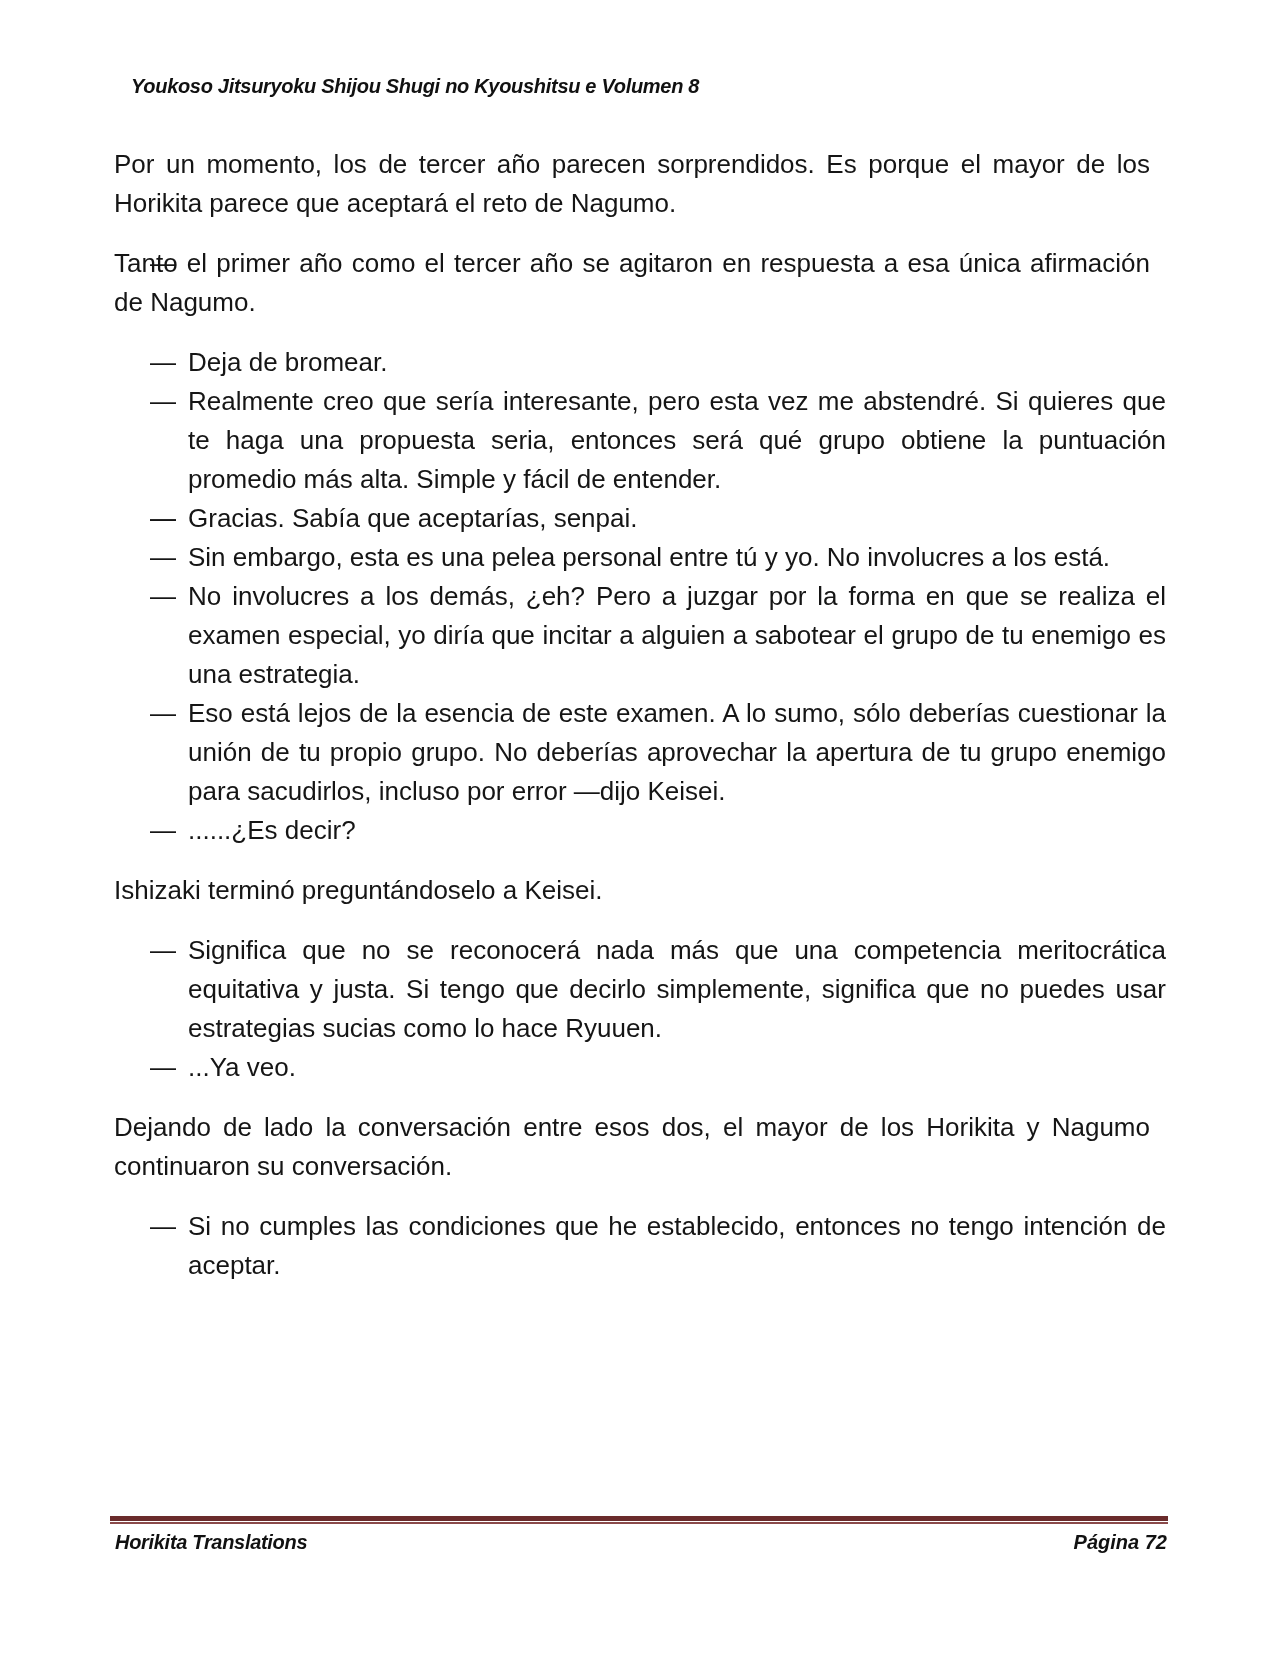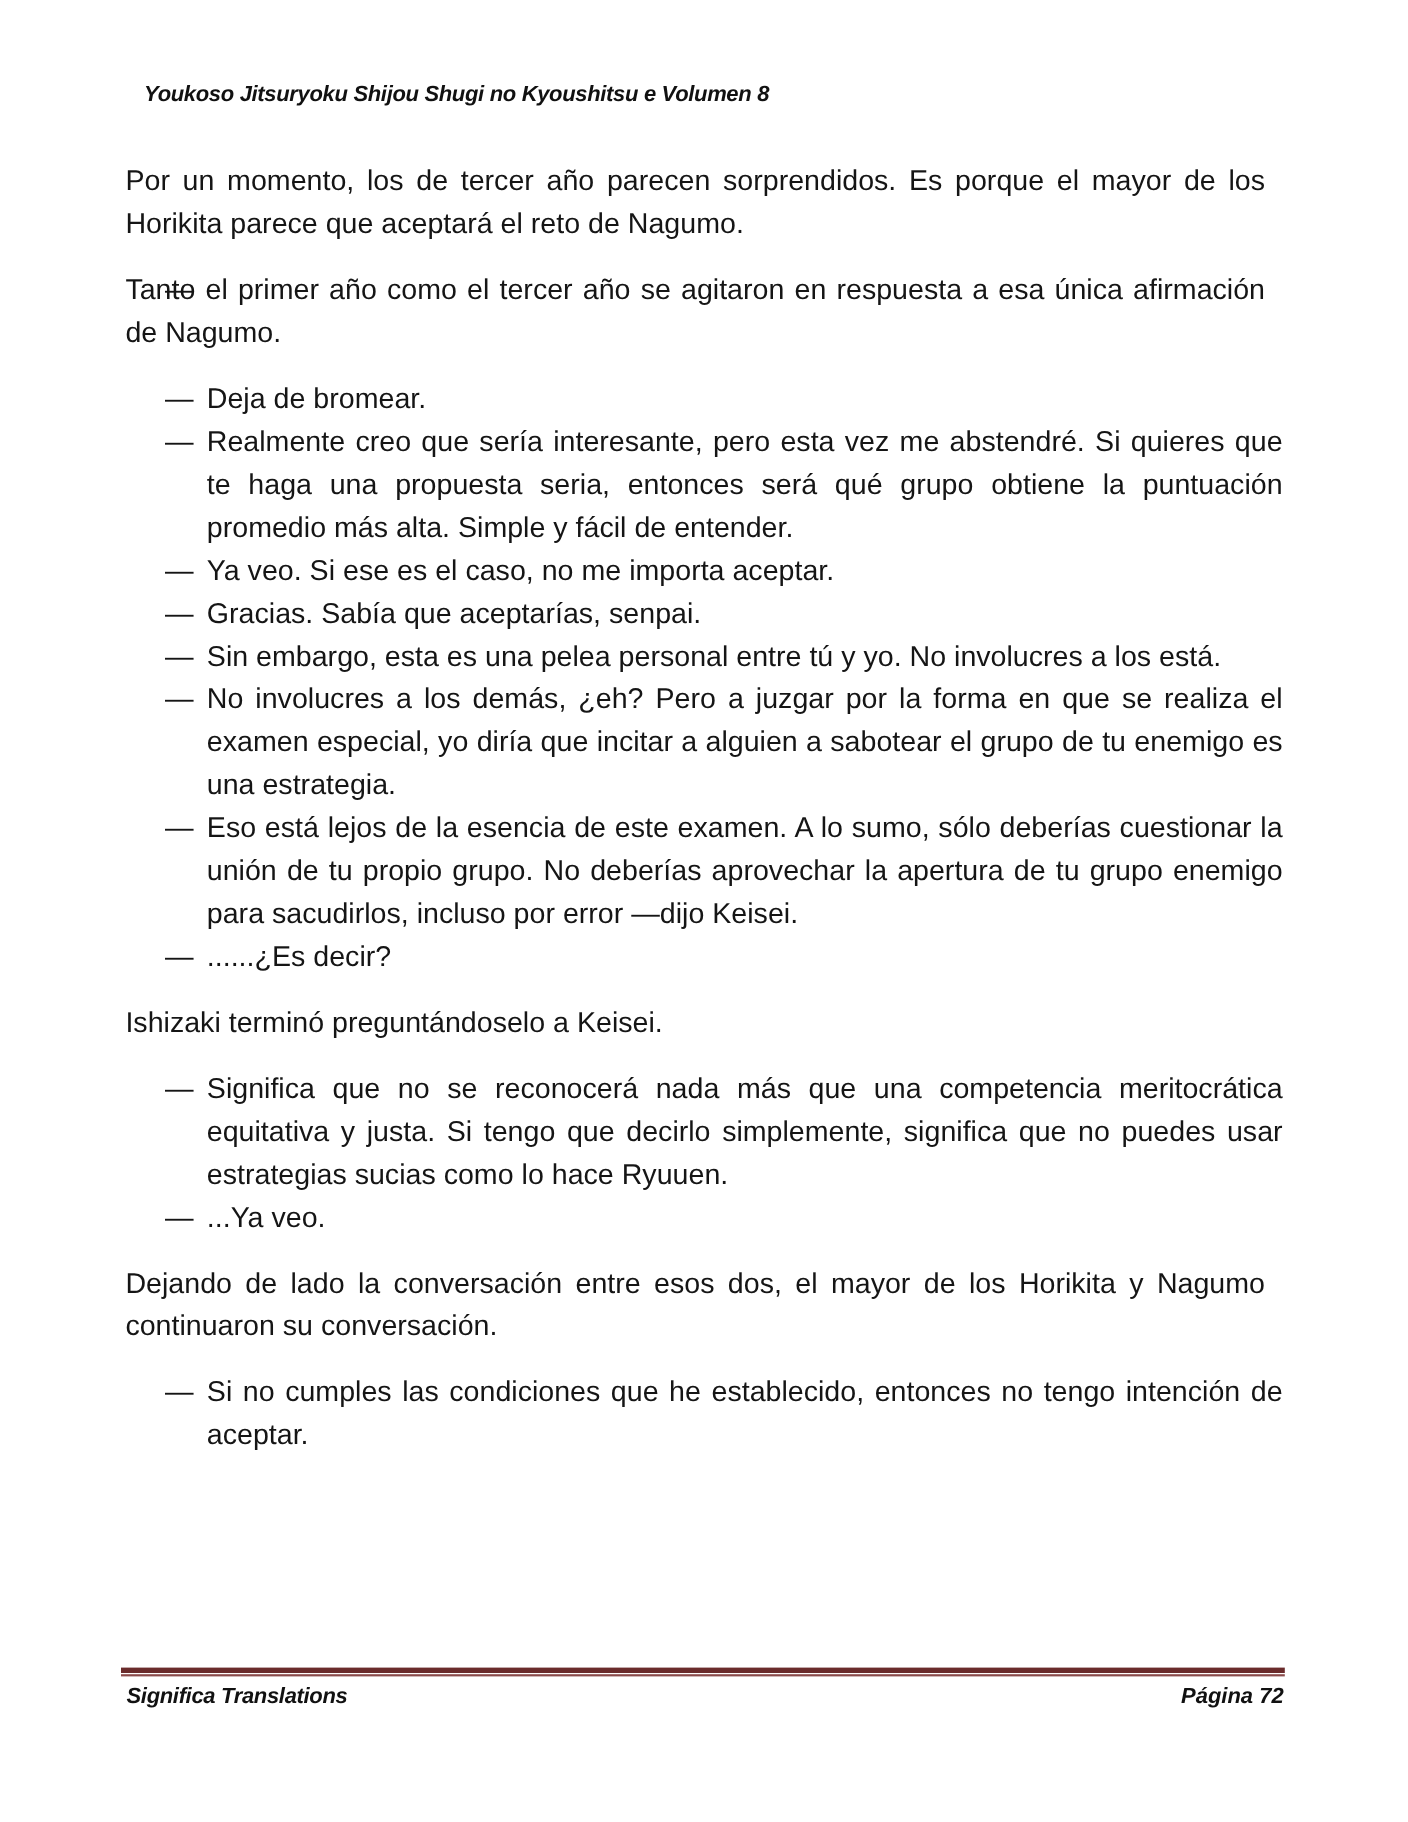--- a/index.html
+++ b/index.html
@@ -44,21 +44,21 @@
 
   <ul class="dialog">
     <li><span class="dash">—</span></li>
   </ul>
 
   <p class="para">Tanto el primer año como el tercer año se agitaron en respuesta a esa única afirmación de Nagumo.</p>
 
   <ul class="dialog">
     <li><span class="dash">—</span><span>Deja de bromear.</span></li>
     <li><span class="dash">—</span><span>Realmente creo que sería interesante, pero esta vez me abstendré. Si quieres que te haga una propuesta seria, entonces será qué grupo obtiene la puntuación promedio más alta. Simple y fácil de entender.</span></li>
-    <li><span class="dash">—</span><span>Ya veo. Si ese es el caso, no me importa aceptar.</span></li>
+    <li><span class="dash">—</span></li>
     <li><span class="dash">—</span><span>Gracias. Sabía que aceptarías, senpai.</span></li>
     <li><span class="dash">—</span><span>Sin embargo, esta es una pelea personal entre tú y yo. No involucres a los está.</span></li>
     <li><span class="dash">—</span><span>No involucres a los demás, ¿eh? Pero a juzgar por la forma en que se realiza el examen especial, yo diría que incitar a alguien a sabotear el grupo de tu enemigo es una estrategia.</span></li>
     <li><span class="dash">—</span><span>Eso está lejos de la esencia de este examen. A lo sumo, sólo deberías cuestionar la unión de tu propio grupo. No deberías aprovechar la apertura de tu grupo enemigo para sacudirlos, incluso por error —dijo Keisei.</span></li>
     <li><span class="dash">—</span><span>......¿Es decir?</span></li>
   </ul>
 
   <p class="para">Ishizaki terminó preguntándoselo a Keisei.</p>
 
   <ul class="dialog">
@@ -72,14 +72,14 @@
     <li><span class="dash">—</span><span>Si no cumples las condiciones que he establecido, entonces no tengo intención de aceptar.</span></li>
   </ul>
 </div>
 
 <div class="footer-rule">
   <div class="thick"></div>
   <div class="gap"></div>
   <div class="thin"></div>
 </div>
 
-<div class="footer-left">Significa Translations</div>
+<div class="footer-left">Horikita Translations</div>
 <div class="footer-right">Página 72</div>
 
 </body></html>

